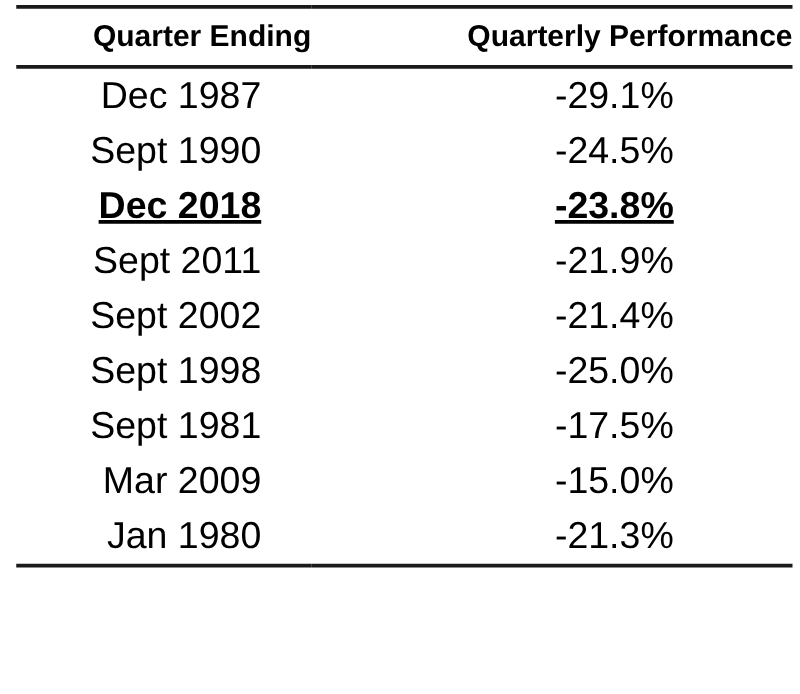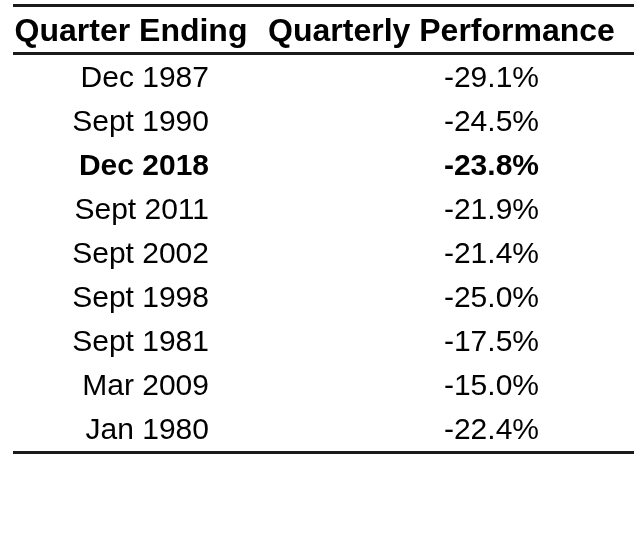--- a/index.html
+++ b/index.html
@@ -18,40 +18,40 @@
     border-collapse: collapse;
     table-layout: fixed;
     width: 621px;
     margin: 4px 0 0 13px;
     border-top: 3px solid #1a1a1a;
     border-bottom: 3px solid #1a1a1a;
   }
   .perf-table col.c-quarter { width: 236px; }
   .perf-table col.c-value   { width: 385px; }
   .perf-table th {
-    font-size: 32px;
+    font-size: 24px;
     font-weight: bold;
     height: 42px;
     padding: 2px 0 1px 0;
-    text-align: center;
+    text-align: right;
     vertical-align: middle;
     border-bottom: 3px solid #1a1a1a;
     white-space: nowrap;
   }
   .perf-table td {
     font-size: 30px;
     height: 44px;
     padding: 0;
     text-align: right;
     vertical-align: middle;
     white-space: nowrap;
   }
   .perf-table td.quarter { padding-right: 40px; }
   .perf-table td.value   { padding-right: 95px; }
-  .perf-table tr.emphasis td { font-weight: bold; }
+  .perf-table tr.emphasis td { font-weight: bold; text-decoration: underline; }
 </style>
 </head>
 <body>
 
 <table class="perf-table">
   <colgroup>
     <col class="c-quarter">
     <col class="c-value">
   </colgroup>
   <thead>
@@ -88,16 +88,16 @@
       <tr>
         <td class="quarter">Sept 1981</td>
         <td class="value">-17.5%</td>
       </tr>
       <tr>
         <td class="quarter">Mar 2009</td>
         <td class="value">-15.0%</td>
       </tr>
       <tr>
         <td class="quarter">Jan 1980</td>
-        <td class="value">-22.4%</td>
+        <td class="value">-21.3%</td>
       </tr>
     </tbody>
 </table>
 
 </body></html>

